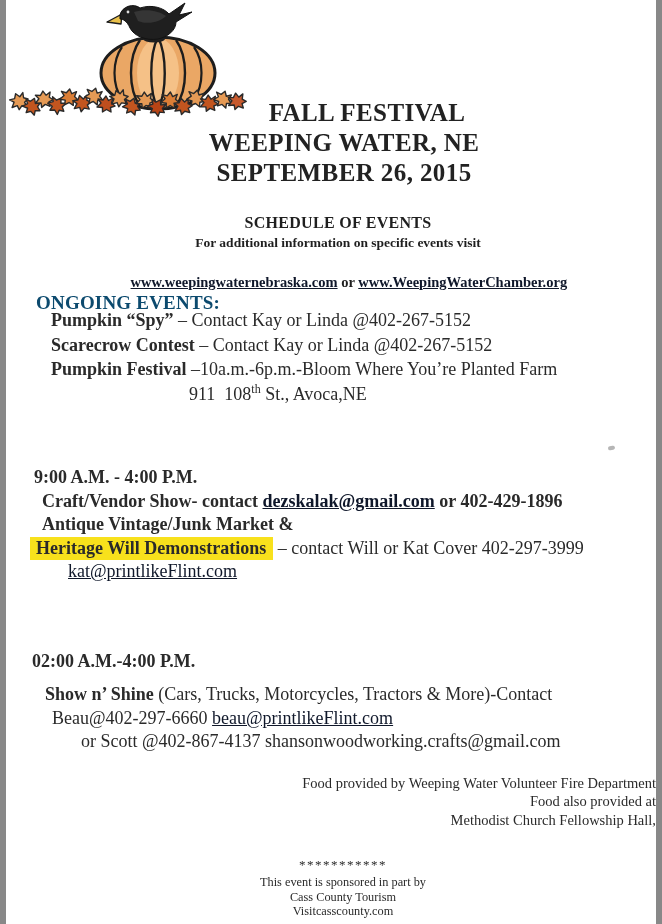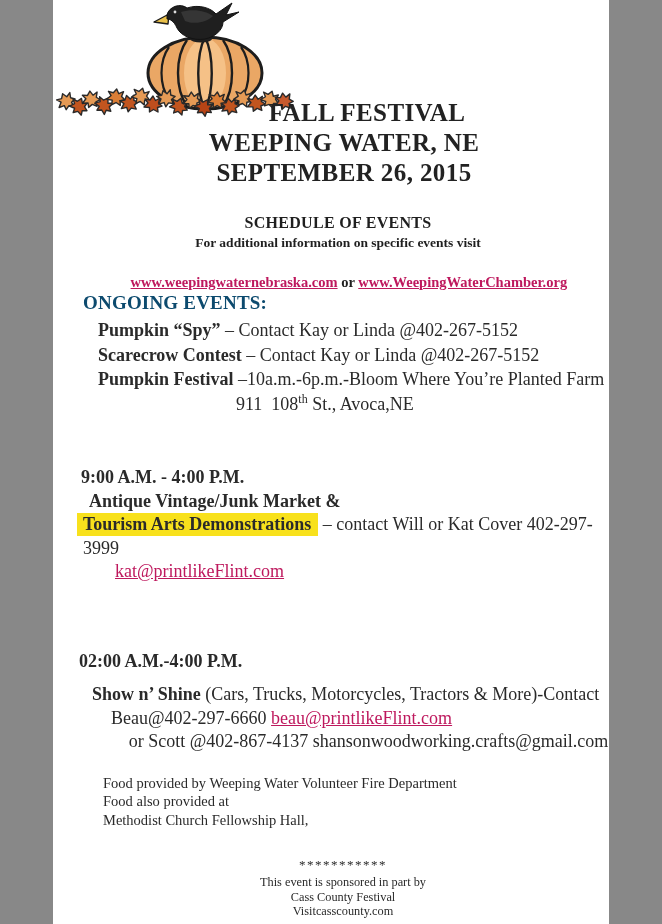--- a/index.html
+++ b/index.html
@@ -1,17 +1,17 @@
 <!DOCTYPE html>
 <html><head>
 <meta charset="utf-8">
 <style>
   html,body { margin:0; padding:0; background:#888; }
   .page {
-    position:relative; width:556px; height:924px; margin:0 auto;
+    position:relative; width:650px; height:924px; margin:0 auto;
     background:#ffffff; overflow:hidden;
     font-family:"Liberation Serif","DejaVu Serif",serif;
     color:#2a2a2a;
   }
   .line, .line * { white-space:pre-wrap; }
   b, .b { font-weight:700; }
 
   
   .illustration { position:absolute; left:0; top:0; width:244px; height:122px; }
 
@@ -21,48 +21,48 @@
     letter-spacing:.4px; color:#222; }
   .title-line1 { position:relative; left:23px; }
 
   
   .sched-block { position:absolute; top:213px; left:0; right:8px; padding-left:22px;
     text-align:center; color:#1f1f1f; }
   .sched-heading { font-size:16px; font-weight:700; line-height:20px; letter-spacing:.3px; }
   .sched-sub { font-size:13.5px; font-weight:700; line-height:19px; }
   .sched-links { font-size:14.5px; font-weight:700; line-height:20px; }
 
-  a.link { color:#be185d; text-decoration:underline; cursor:pointer; }
+  a.link { color:#0f172a; text-decoration:underline; cursor:pointer; }
 
   
   .ongoing-heading { position:absolute; top:292px; left:30px;
     font-size:19px; font-weight:700; color:#0c4a6e; letter-spacing:.2px; }
-  .ongoing-list { position:absolute; top:318px; left:45px; right:0;
+  .ongoing-list { position:absolute; top:308px; left:45px; right:0;
     font-size:18px; line-height:24.6px; }
   .addr-line { padding-left:138px; }
   .addr-line sup { font-size:12px; vertical-align:super; line-height:0; }
 
   
   .sec9 { position:absolute; top:466px; left:28px; right:10px;
     font-size:18px; line-height:23.6px; }
   .sec9 .l2, .sec9 .l3 { margin-left:8px; }
   .sec9 .l4 { margin-left:2px; }
   .sec9 .l5 { margin-left:34px; }
   .hl { background:#f8e11c; padding:1px 7px 2px 6px; margin-left:-6px; font-weight:700; }
 
   
   .sec11 { position:absolute; top:650px; left:26px; right:0;
     font-size:18px; line-height:23.4px; }
   .sec11 .l2 { margin-left:13px;margin-top:10px; }
-  .sec11 .l3 { margin-left:32px; }
-  .sec11 .l4 { margin-left:49px;text-align:center; }
+  .sec11 .l3 { margin-left:20px; }
+  .sec11 .l4 { margin-left:49px; }
 
   
   .food-block { position:absolute; top:774px; left:0; right:0; padding-left:30px;
-    text-align:left; font-size:14.5px; line-height:18.3px;margin-left:20px; }
+    text-align:right; font-size:14.5px; line-height:18.3px; }
 
   
   .footer-block { position:absolute; top:858px; left:0; right:0; padding-left:24px;
     text-align:center; font-size:12.3px; line-height:14.6px; }
   .stars { font-size:13px; letter-spacing:1.5px; margin-bottom:4px; line-height:13px; }
 
   .speck { position:absolute; left:602px; top:446px; width:7px; height:4px;
     background:#a9a9a9; border-radius:2px; transform:rotate(-12deg); opacity:.85; }
 </style>
 </head>
@@ -139,38 +139,39 @@
     <div class="line"><b>Pumpkin “Spy”</b><span> – Contact Kay or Linda @402-267-5152</span></div>
     <div class="line"><b>Scarecrow Contest</b><span> – Contact Kay or Linda @402-267-5152</span></div>
     <div class="line"><b>Pumpkin Festival</b><span> –10a.m.-6p.m.-Bloom Where You’re Planted Farm</span></div>
     <div class="line addr-line"><span>911  108</span><sup>th</sup><span> St., Avoca,NE</span></div>
   </div>
 
   <div class="speck"></div>
 
   <div class="sec9">
     <div class="line l1 b">9:00 A.M. - 4:00 P.M.</div>
+    <div class="line l2"><b>Craft/Vendor Show- contact </b><a class="link b">dezskalak@gmail.com</a><b> or 402-429-1896</b></div>
     <div class="line l3 b">Antique Vintage/Junk Market &amp;</div>
-    <div class="line l4"><span class="hl">Tourism Arts Demonstrations</span><span> – contact Will or Kat Cover 402-297-3999</span></div>
+    <div class="line l4"><span class="hl">Heritage Will Demonstrations</span><span> – contact Will or Kat Cover 402-297-3999</span></div>
     <div class="line l5"><a class="link">kat@printlikeFlint.com</a></div>
   </div>
 
   <div class="sec11">
     <div class="line l1 b">02:00 A.M.-4:00 P.M.</div>
     <div class="line l2"><b>Show n’ Shine</b><span> (Cars, Trucks, Motorcycles, Tractors &amp; More)-Contact</span></div>
     <div class="line l3"><span>Beau@402-297-6660 </span><a class="link">beau@printlikeFlint.com</a></div>
     <div class="line l4">or Scott @402-867-4137 shansonwoodworking.crafts@gmail.com</div>
   </div>
 
   <div class="food-block">
     <div>Food provided by Weeping Water Volunteer Fire Department</div>
     <div>Food also provided at</div>
     <div>Methodist Church Fellowship Hall,</div>
   </div>
 
   <div class="footer-block">
     <div class="stars">***********</div>
     <div>This event is sponsored in part by</div>
-    <div>Cass County Festival</div>
+    <div>Cass County Tourism</div>
     <div>Visitcasscounty.com</div>
   </div>
 
 </div>
 
 </body></html>

